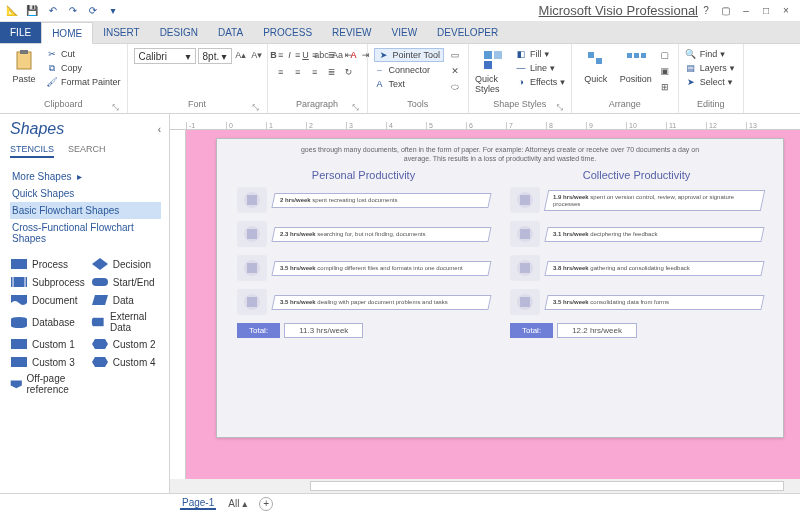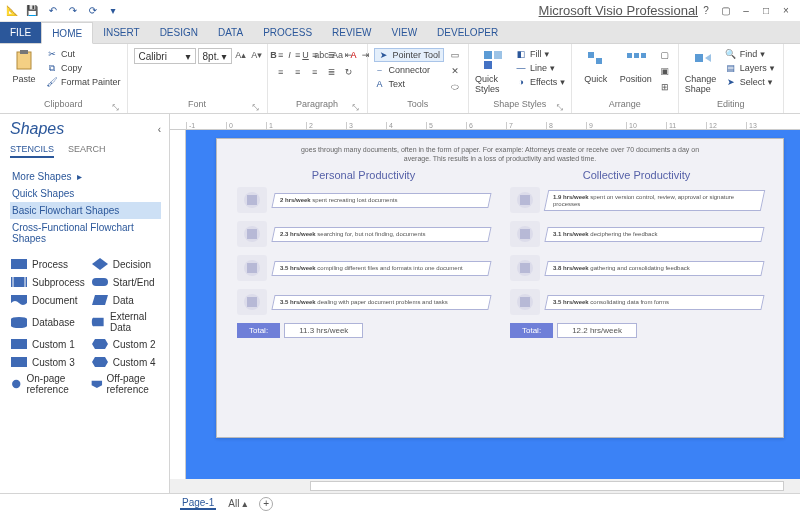--- a/index.html
+++ b/index.html
@@ -41,21 +41,21 @@
   .stencillist .item.sel { background: #cde0f5; }
   .shape-grid { margin-top: 10px; display: grid; grid-template-columns: 1fr 1fr; gap: 4px 6px; font-size: 10px; color: #333; }
   .shape-item { display: flex; align-items: center; gap: 4px; }
   .shp { width: 18px; height: 14px; }
 
   .canvas-wrap { flex: 1; position: relative; background: #f0f0f0; display: flex; flex-direction: column; }
   .ruler-h { height: 16px; background: #fff; border-bottom: 1px solid #ccc; font-size: 7px; color: #999; display: flex; align-items: flex-end; padding-left: 16px; overflow: hidden; }
   .ruler-h span { width: 40px; display: inline-block; border-left: 1px solid #ccc; padding-left: 2px; }
   .canvas-inner { flex: 1; display: flex; }
   .ruler-v { width: 16px; background: #fff; border-right: 1px solid #ccc; }
-  .page-area { flex: 1; overflow: hidden; position: relative; background: #3b82f6; }
+  .page-area { flex: 1; overflow: hidden; position: relative; background: #f9a8d4; }
   .doc { position: absolute; top: 8px; left: 30px; right: 16px; height: 300px; background: #f1f1f6; border: 1px solid #bbb; box-shadow: 0 1px 3px rgba(0,0,0,0.15); padding: 6px 20px 10px 20px; }
   .doc-intro { text-align: center; font-size: 7px; color: #666; line-height: 1.3; padding: 0 60px; }
   .cols { display: flex; gap: 20px; margin-top: 6px; }
   .col { flex: 1; }
   .col-title { text-align: center; color: #5661a8; font-size: 11px; margin-bottom: 6px; }
   .flowitem { display: flex; align-items: center; gap: 6px; margin-bottom: 8px; }
   .flowicon { width: 30px; height: 26px; background: #e8e8f0; border-radius: 3px; flex-shrink: 0; position: relative; }
   .flowicon svg { width: 100%; height: 100%; }
   .flowbox { flex: 1; border: 1px solid #aeb3d8; background: #fff; transform: skewX(-12deg); padding: 3px 6px; font-size: 6px; color: #555; line-height: 1.1; }
   .flowbox > div { transform: skewX(12deg); }
@@ -246,27 +246,20 @@
         <span class="tinybtn">▢</span>
         <span class="tinybtn">▣</span>
         <span class="tinybtn">⊞</span>
       </div>
     </div>
     <div class="group-label"><span>Arrange</span></div>
   </div>
 
   <div class="group">
     <div class="group-body">
-      <div class="bigbtn">
-          <svg class="ico" viewBox="0 0 24 24">
-            <rect x="4" y="6" width="8" height="8" fill="#5b9bd5"></rect>
-            <path d="M14 10 L20 6 L20 14 Z" fill="#9cc3e6"></path>
-          </svg>
-          <span>Change Shape</span>
-        </div>
       <div class="stack" style="width:52px">
         <div class="row"><span class="ico-s">🔍</span><span>Find</span> ▾</div>
         <div class="row"><span class="ico-s">▤</span><span>Layers</span> ▾</div>
         <div class="row"><span class="ico-s">➤</span><span>Select</span> ▾</div>
       </div>
     </div>
     <div class="group-label"><span>Editing</span></div>
   </div>
 </div>
 
@@ -356,26 +349,20 @@
           <svg class="shp" viewBox="0 0 18 14">
             <rect x="1" y="2" width="16" height="10" fill="#3f6ab5" stroke="none"></rect>
           </svg>
           <span>Custom 3</span>
         </div>
         <div class="shape-item">
           <svg class="shp" viewBox="0 0 18 14">
             <polygon points="4,2 14,2 17,7 14,12 4,12 1,7" fill="#3f6ab5" stroke="none"></polygon>
           </svg>
           <span>Custom 4</span>
-        </div>
-        <div class="shape-item">
-          <svg class="shp" viewBox="0 0 18 14">
-            <circle cx="9" cy="7" r="6" fill="#3f6ab5" stroke="none"></circle>
-          </svg>
-          <span>On-page reference</span>
         </div>
         <div class="shape-item">
           <svg class="shp" viewBox="0 0 18 14">
             <polygon points="1,2 17,2 17,9 9,13 1,9" fill="#3f6ab5" stroke="none"></polygon>
           </svg>
           <span>Off-page reference</span>
         </div>
       </div>
   </div>
 

